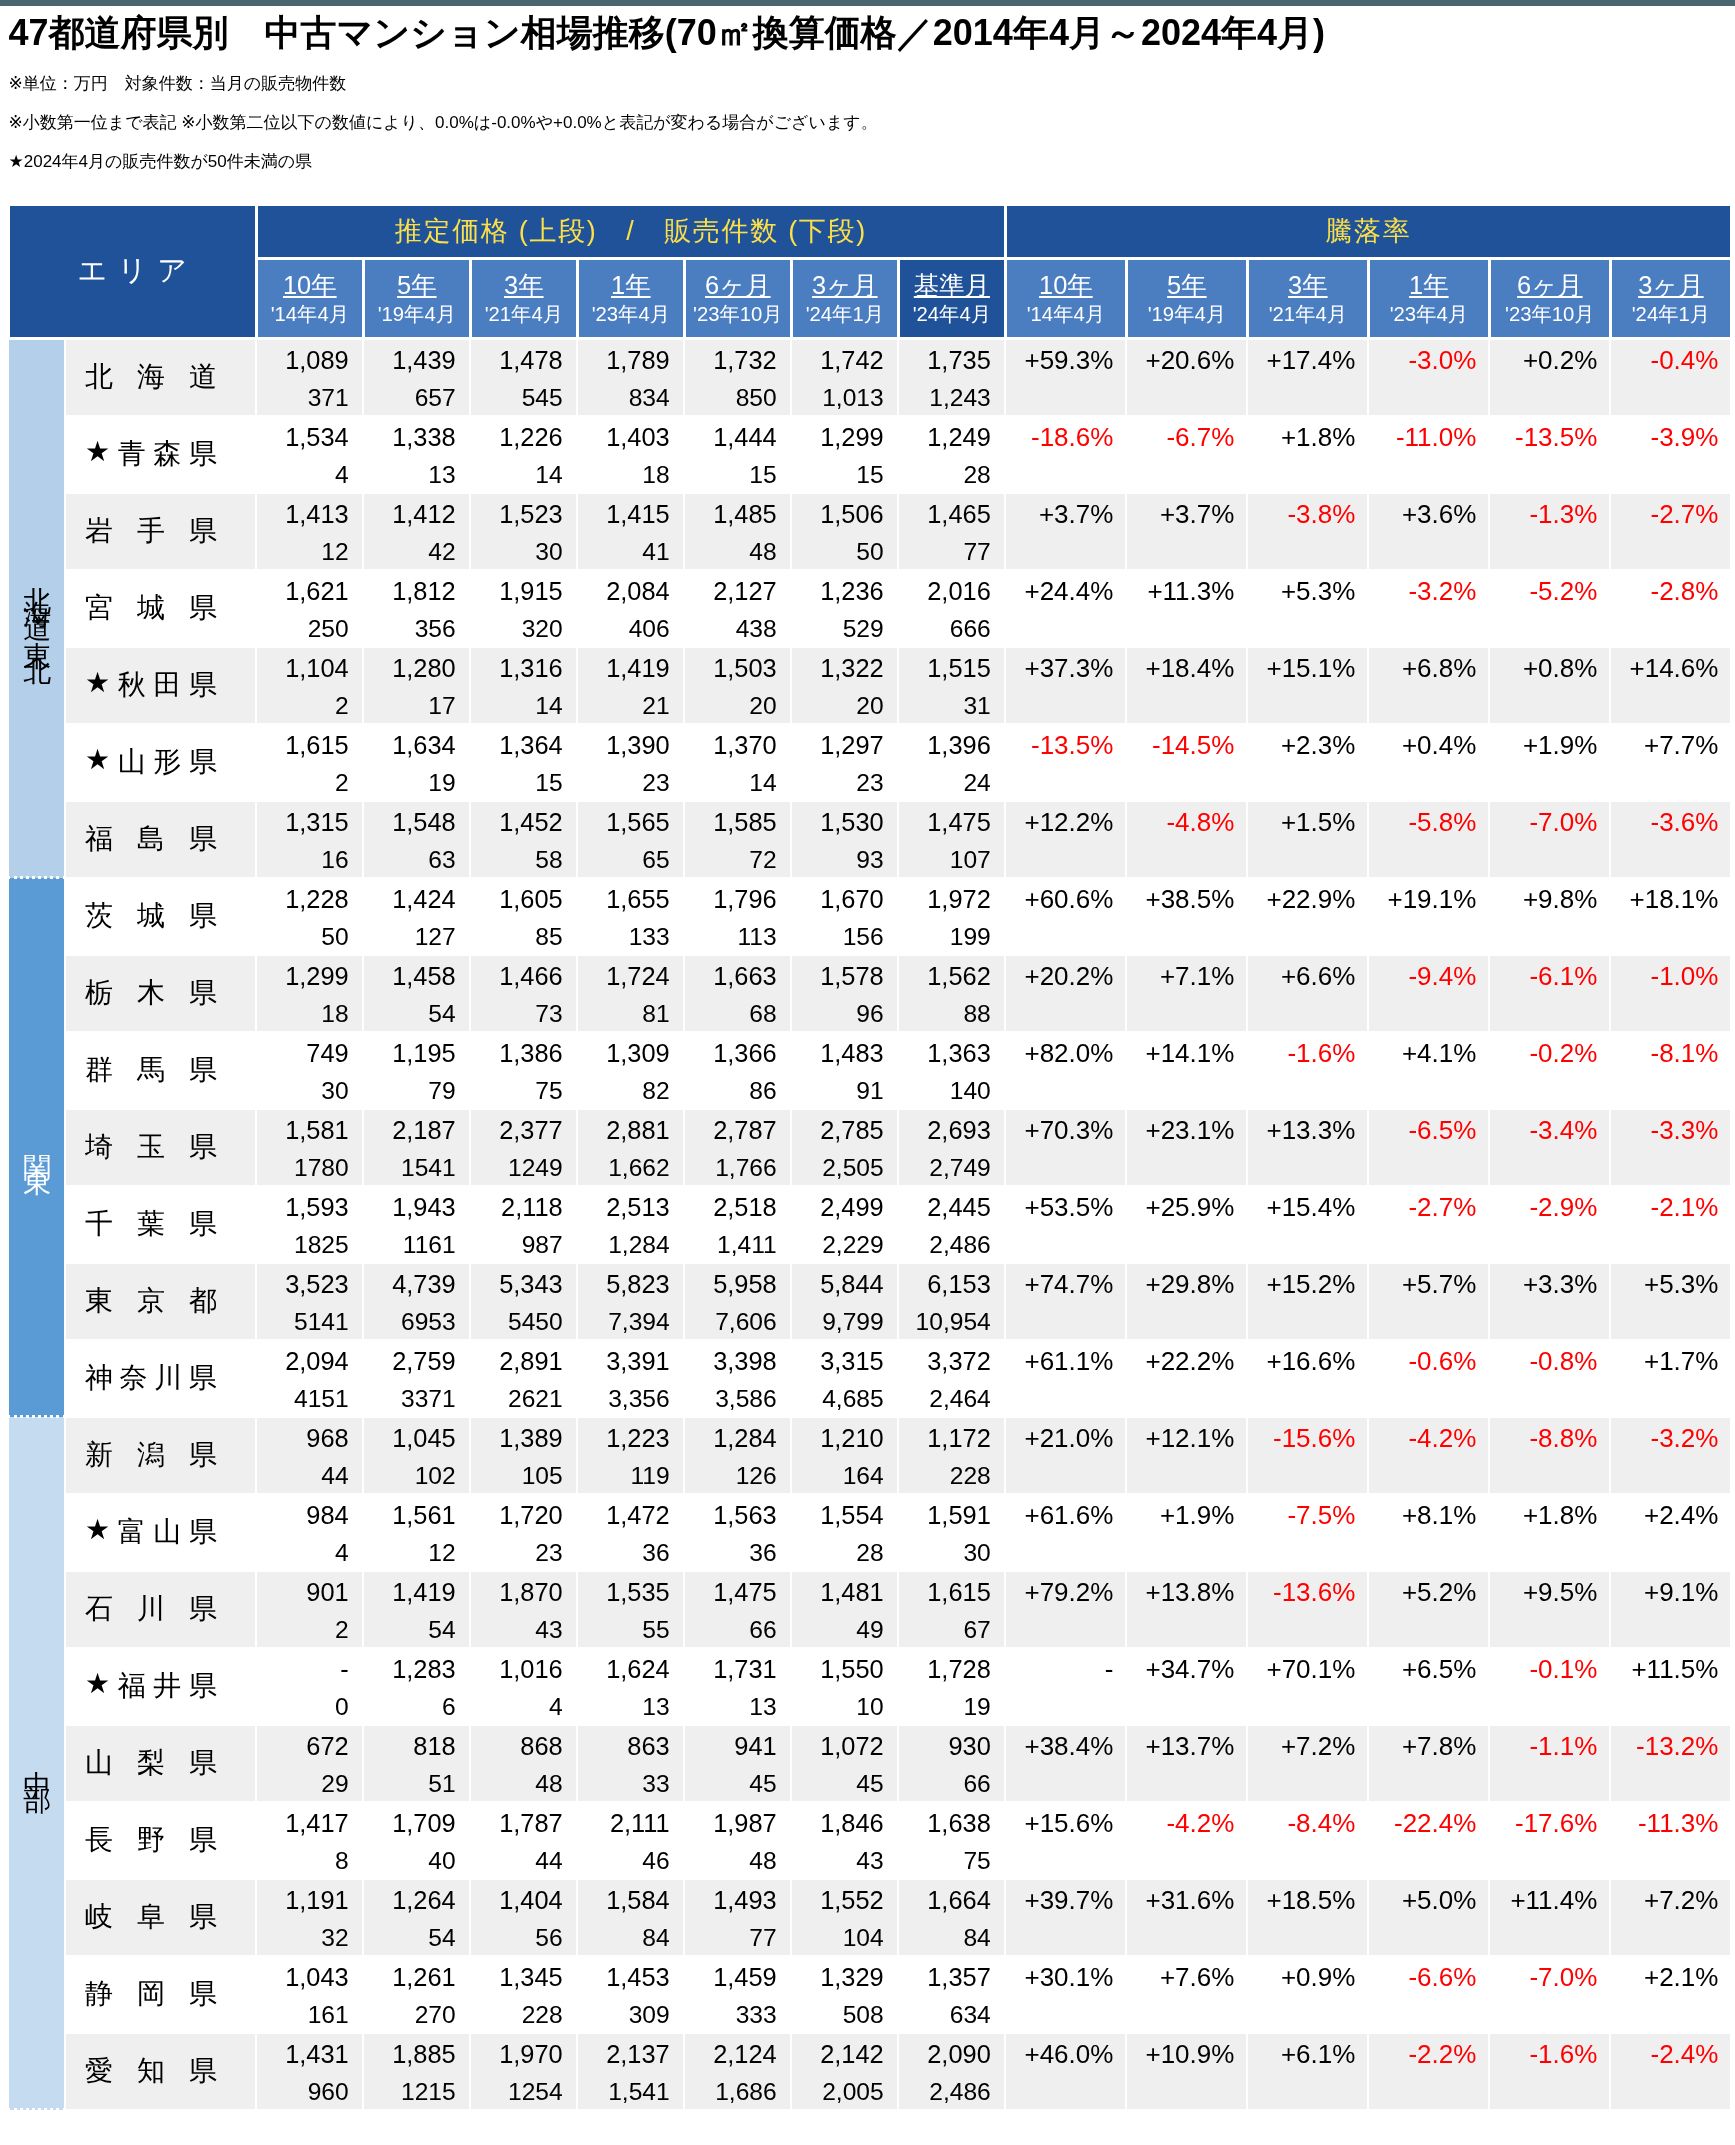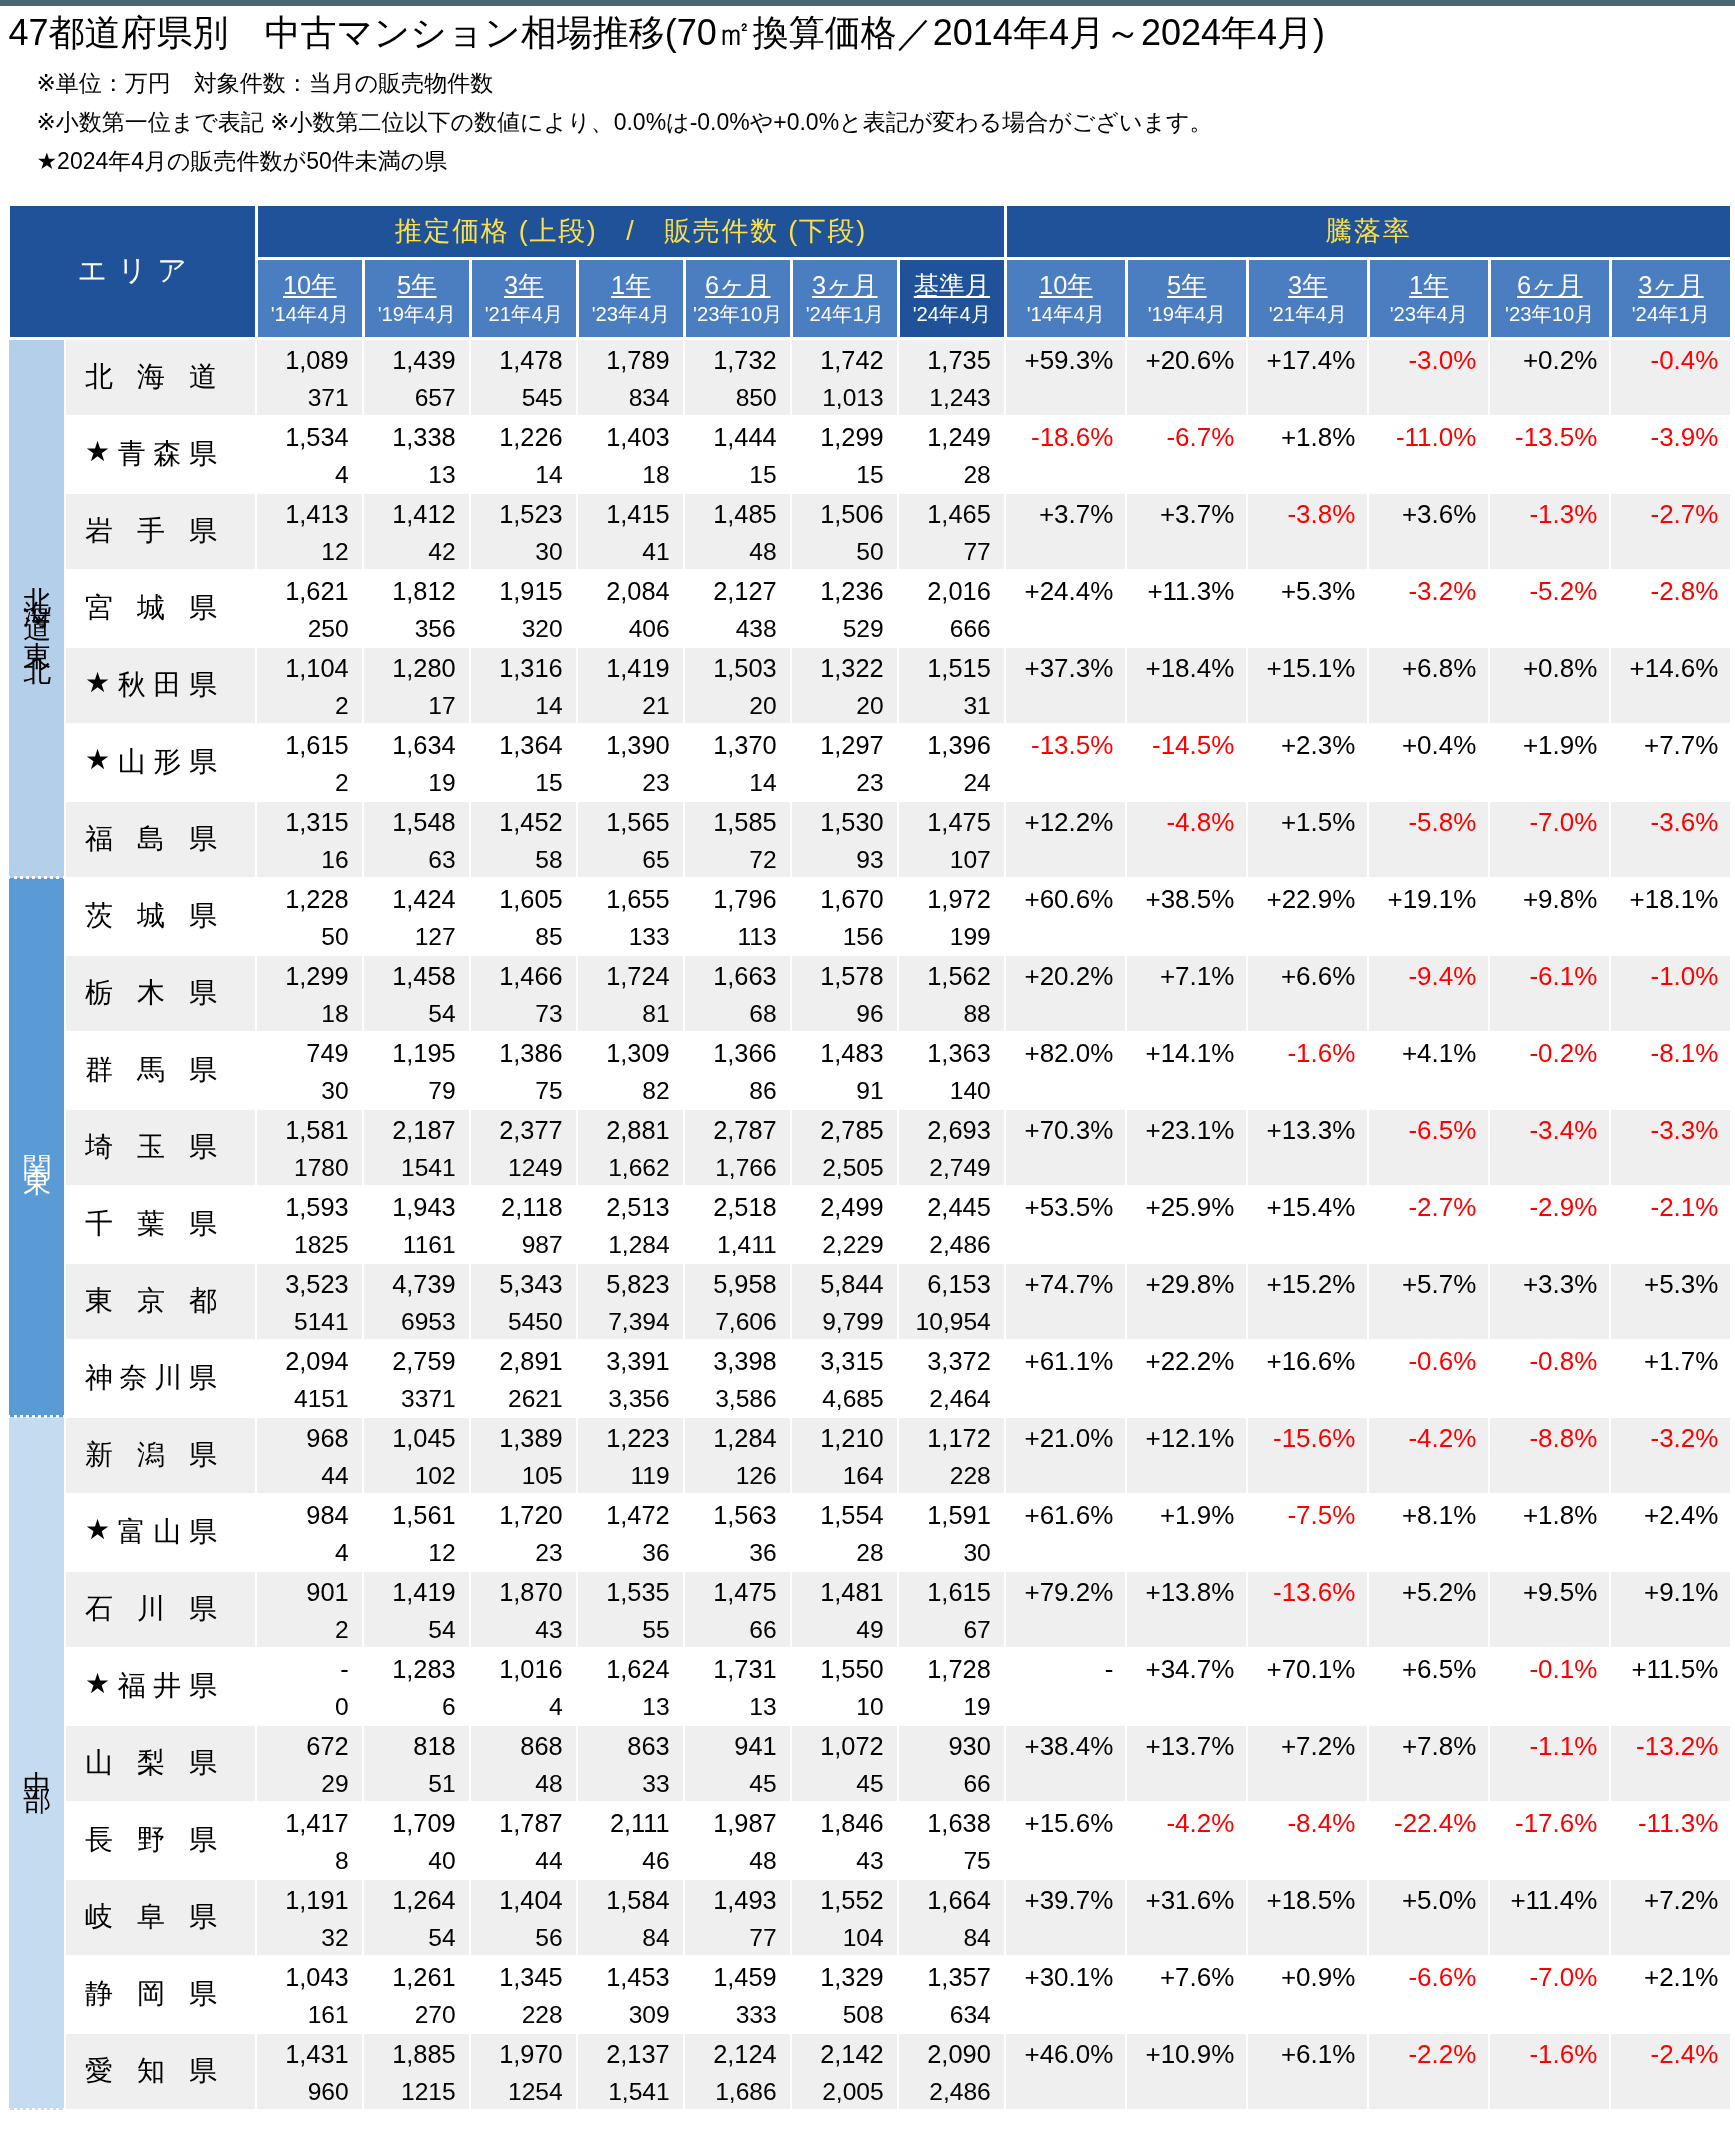--- a/index.html
+++ b/index.html
@@ -3,25 +3,25 @@
 <meta charset="utf-8">
 <style>
   html,body{margin:0;padding:0;}
   body{
     width:1736px;height:2145px;overflow:hidden;background:#fff;color:#000;
     font-family:"Liberation Sans","DejaVu Sans",sans-serif;
     -webkit-font-smoothing:antialiased;
   }
   .top-bar{height:6px;background:var(--topbar,#4A6670);}
   .title{
-    margin:5.1px 0 0 8.5px;font-size:36px;font-weight:normal;line-height:44px;
+    margin:5.1px 0 0 8.5px;font-size:36px;font-weight:bold;line-height:44px;
     letter-spacing:0px;white-space:nowrap;
   }
   .notes{margin:8.5px 0 0 8.5px;}
-  .note{font-size:23px;line-height:39px;white-space:nowrap;margin-left:28px;}
+  .note{font-size:17px;line-height:39px;white-space:nowrap;}
 
   table.data-table{
     table-layout:fixed;border-collapse:collapse;margin:22px 0 0 6.8px;width:1722px;
     border-left:2.5px solid #5a6b74;
   }
   col.col-region{width:57px;}
   col.col-name{width:191px;}
   col.col-price{width:107px;}
   col.col-rate{width:121px;}
 

